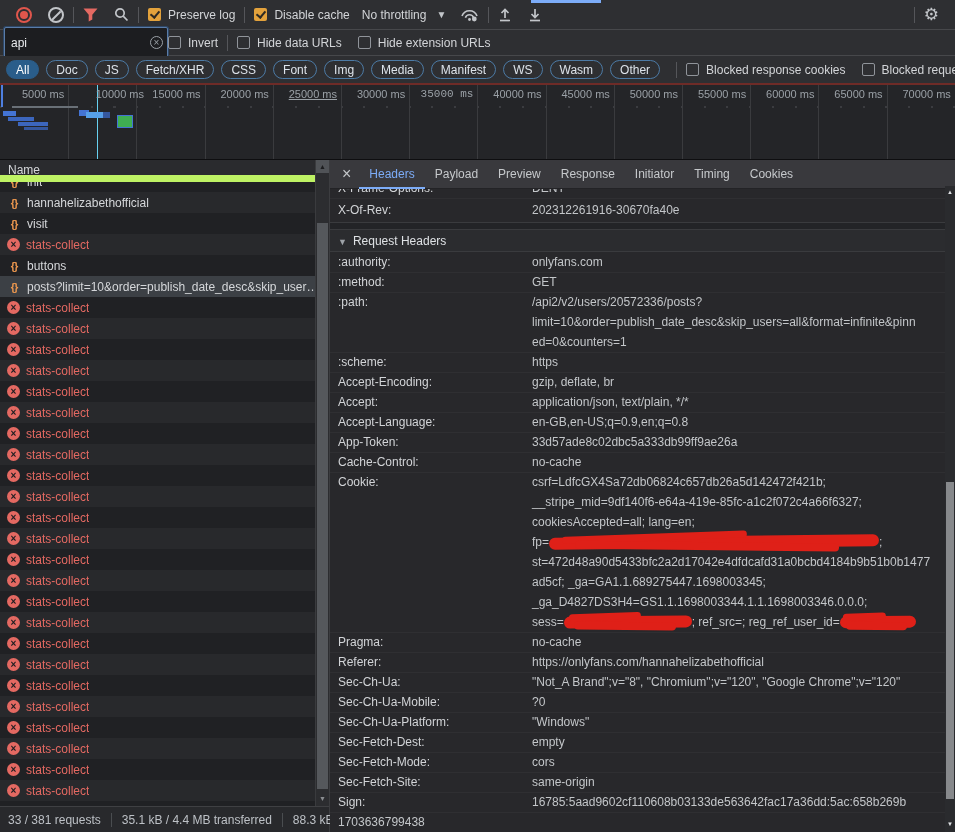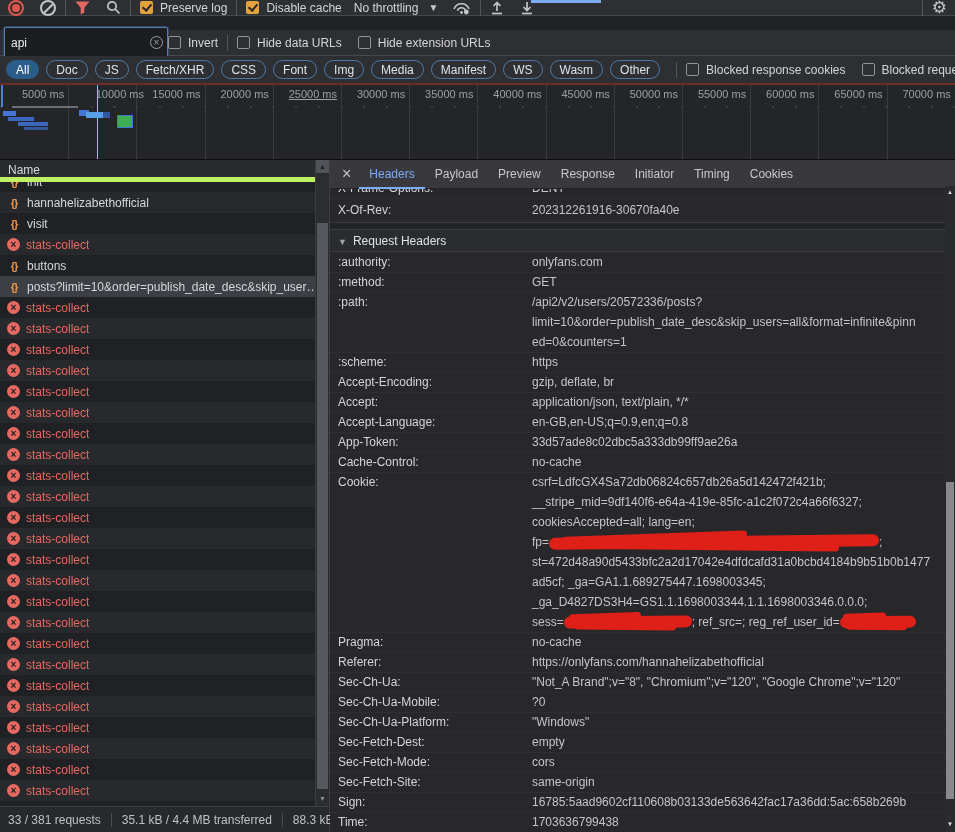--- a/index.html
+++ b/index.html
@@ -7,22 +7,22 @@
     width:955px;height:832px;position:relative;overflow:hidden;
     background:#202124;color:#dadce0;
     font-family:"Liberation Sans",sans-serif;font-size:12px;
     -webkit-font-smoothing:antialiased;
   }
   .vdiv{width:1px;height:16px;background:#55565a;margin:0 9px;flex:none}
   .sdiv{width:1px;height:14px;background:#4a4d50;margin:0 10px;flex:none}
 
   
   #blueStrip{position:absolute;top:0;left:531px;width:70px;height:3px;background:#7cacf8;z-index:6}
-  #toolbar{position:absolute;top:0;left:0;right:0;height:16px;background:#2e2f32;
-    border-bottom:1px solid #47484b;box-sizing:border-box;display:flex;align-items:center;padding:0 8px}
+  #toolbar{position:absolute;top:0;left:0;right:0;height:30px;background:#2e2f32;
+    border-bottom:1px solid #47484b;box-sizing:border-box;display:flex;align-items:center;padding:0 16px}
   .tb-label{color:#d3d5d8;margin-left:6px;white-space:nowrap}
   .rec{width:12px;height:12px;border:2px solid #e0564c;border-radius:50%;position:relative;flex:none}
   .rec::after{content:"";position:absolute;inset:2px;background:#e0564c;border-radius:50%}
   .clr{width:12px;height:12px;border:2px solid #c2c5c9;border-radius:50%;position:relative;flex:none;margin-left:16px;overflow:hidden}
   .clr::after{content:"";position:absolute;left:-3px;top:5px;width:20px;height:2px;background:#c2c5c9;transform:rotate(-45deg)}
   .icon{flex:none;display:inline-flex;align-items:center;justify-content:center}
   .caret{color:#c2c5c9;font-size:10px;margin-left:10px}
   .gearchar{font-size:17px;color:#c2c5c9;line-height:1}
   .spacer{flex:1}
 
@@ -58,21 +58,21 @@
   .tl-label{position:absolute;top:3px;color:#9aa0a6;font-size:11px;transform:translateX(-100%);padding-right:4px;white-space:nowrap}
   .tl-dots{position:absolute;top:21px;left:0;right:0;height:2px;
     background:repeating-linear-gradient(90deg,#3b3c40 0 2px,transparent 2px 22.7px)}
   .tl-bar{position:absolute;box-sizing:border-box}
   #tlCursor{position:absolute;top:0;bottom:0;width:1px;background:#67d1f0}
   #tlMarker{position:absolute;left:1px;top:0;height:22px;width:2px;background:#4e7fe0}
 
   
   #leftPanel{position:absolute;top:160px;left:0;width:330px;bottom:0;background:#202124;
     border-right:1px solid #3c3d40;box-sizing:border-box}
-  #nameHeader{position:absolute;top:0;left:0;right:12px;height:22px;background:#2a2b2e;border-bottom:5px solid #bef264;
+  #nameHeader{position:absolute;top:0;left:0;right:12px;height:22px;background:#2a2b2e;border-bottom:7px solid #bef264;
     line-height:21px;padding-left:8px;color:#d5d7da;box-sizing:border-box}
   #reqRows{position:absolute;top:22px;left:0;right:0;bottom:26px;overflow:hidden}
   .req-row{height:21px;display:flex;align-items:center;padding-left:7px;white-space:nowrap;overflow:hidden}
   .req-row.even{background:#202124}
   .req-row.odd{background:#28292c}
   .req-row.selected{background:#3c4045}
   .req-row .lbl{color:#d5d7da;margin-left:6px;overflow:hidden;text-overflow:ellipsis}
   .req-row.failed .lbl{color:#e46962}
   .icon-json{color:#e8954e;font-weight:700;font-size:11px;width:14px;text-align:center;flex:none;letter-spacing:-1px}
   .icon-error{width:13px;height:13px;border-radius:50%;background:#e46962;color:#1c1d20;font-size:10px;
@@ -243,21 +243,21 @@
     <div class="tl-label" style="left: 148px;">10000 ms</div>
     <div class="tl-grid" style="left: 204.6px;"></div>
     <div class="tl-label" style="left: 204.6px;">15000 ms</div>
     <div class="tl-grid" style="left: 272.8px;"></div>
     <div class="tl-label" style="left: 272.8px;">20000 ms</div>
     <div class="tl-grid" style="left: 341px;"></div>
     <div class="tl-label" style="left: 341px; text-decoration: underline;">25000 ms</div>
     <div class="tl-grid" style="left: 409.2px;"></div>
     <div class="tl-label" style="left: 409.2px;">30000 ms</div>
     <div class="tl-grid" style="left: 477.4px;"></div>
-    <div class="tl-label" style="left: 477.4px;">35000 ms</div>
+    <div class="tl-label" style="left: 477.4px; font-family: Liberation Mono, monospace;">35000 ms</div>
     <div class="tl-grid" style="left: 545.6px;"></div>
     <div class="tl-label" style="left: 545.6px;">40000 ms</div>
     <div class="tl-grid" style="left: 613.8px;"></div>
     <div class="tl-label" style="left: 613.8px;">45000 ms</div>
     <div class="tl-grid" style="left: 682px;"></div>
     <div class="tl-label" style="left: 682px;">50000 ms</div>
     <div class="tl-grid" style="left: 750.2px;"></div>
     <div class="tl-label" style="left: 750.2px;">55000 ms</div>
     <div class="tl-grid" style="left: 818.4px;"></div>
     <div class="tl-label" style="left: 818.4px;">60000 ms</div>
@@ -562,21 +562,20 @@
             <div class="line"><span>same-origin</span></div>
           </div>
         </div>
         <div class="hrow">
           <div class="hname">Sign:</div>
           <div class="hval">
             <div class="line"><span>16785:5aad9602cf110608b03133de563642fac17a36dd:5ac:658b269b</span></div>
           </div>
         </div>
         <div class="hrow">
-          <div class="hname">Time:</div>
           <div class="hval">
             <div class="line"><span>1703636799438</span></div>
           </div>
         </div>
       </div>
   </div>
   <div id="rightScroll">
     <div class="btn-top">▲</div>
     <div class="thumb"></div>
     <div class="btn-bot">▼</div>

